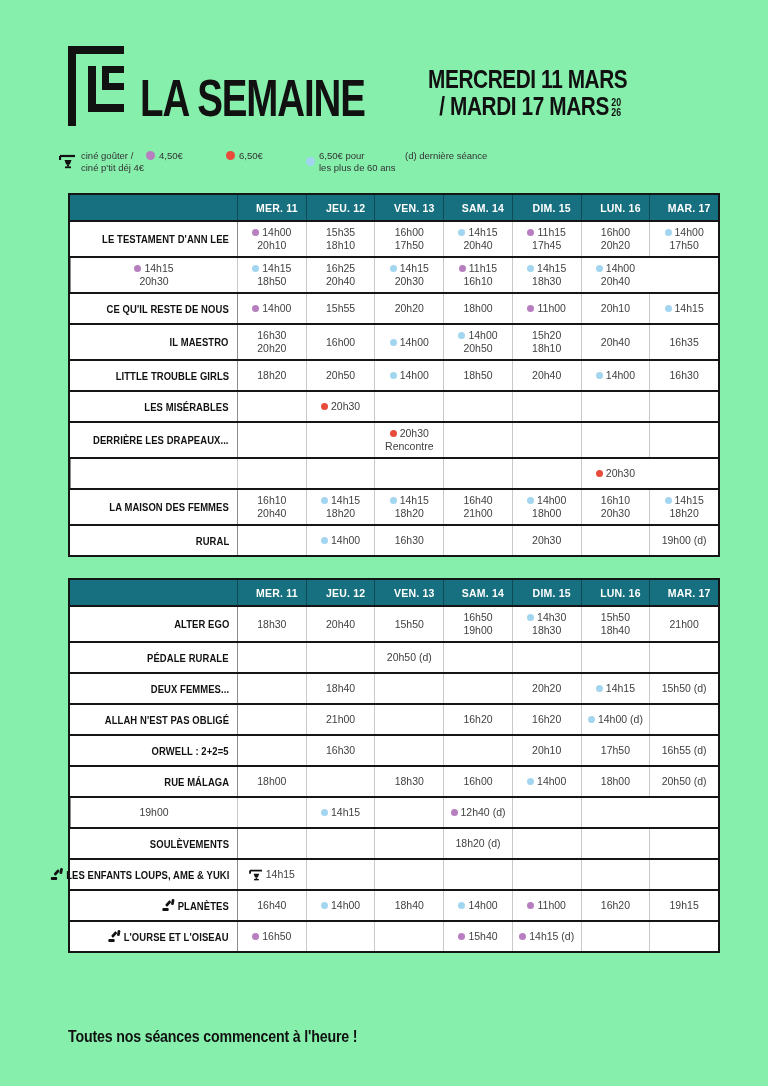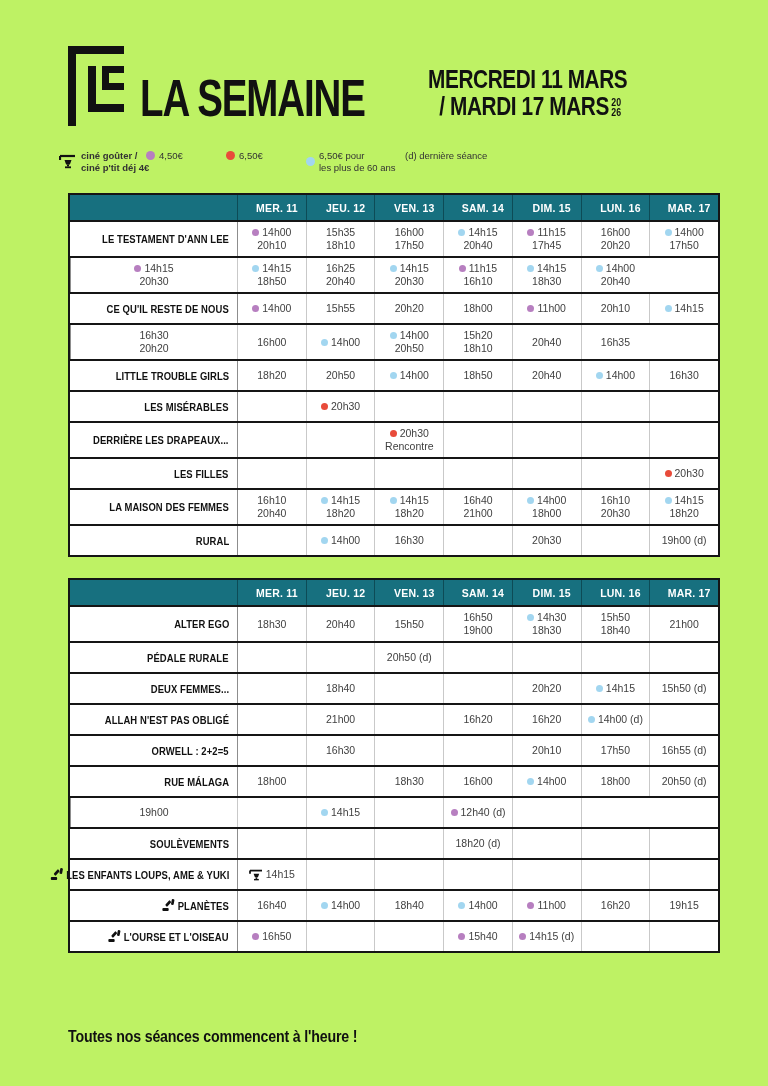--- a/index.html
+++ b/index.html
@@ -1,37 +1,37 @@
 <!DOCTYPE html>
 <html><head>
 <meta charset="utf-8">
 <style>
   html,body{margin:0;padding:0;background:#fff;}
   body{width:768px;height:1086px;font-family:"Liberation Sans",sans-serif;color:#111;}
-  .page{position:relative;width:768px;height:1086px;overflow:hidden;background:#bef264;}
+  .page{position:relative;width:768px;height:1086px;overflow:hidden;background:#86efac;}
 
   
   .hdr{position:absolute;left:68px;top:46px;display:flex;align-items:flex-start;}
   .logo{position:relative;width:58px;height:80px;flex:none;}
   .logo .bracket{position:absolute;left:0;top:0;width:56px;height:80px;border-left:8px solid #111;border-top:8px solid #111;box-sizing:border-box;}
   .logo .lglyph{position:absolute;left:20px;top:20px;width:36px;height:46px;border-left:8px solid #111;border-bottom:8px solid #111;box-sizing:border-box;}
   .logo .cglyph{position:absolute;left:34px;top:20px;width:22px;height:24px;border-left:7px solid #111;border-top:7px solid #111;border-bottom:7px solid #111;box-sizing:border-box;}
   .title{font-size:52px;font-weight:900;letter-spacing:-1.5px;line-height:1;margin:26px 0 0 14px;transform:scaleX(0.74);transform-origin:left top;white-space:nowrap;}
   .dates{position:absolute;left:428px;top:66px;font-weight:800;transform:scaleX(0.8);transform-origin:left top;}
   .dates .dl1{font-size:26px;line-height:27px;letter-spacing:-0.5px;white-space:nowrap;}
   .dates .dl2row{display:flex;align-items:flex-start;margin-left:14px;}
   .dates .dl2{font-size:26px;line-height:27px;letter-spacing:-0.5px;white-space:nowrap;}
   .dates .yr{display:inline-flex;flex-direction:column;font-size:11px;line-height:10px;font-weight:800;margin-left:3px;margin-top:4px;}
 
   
   .legend{position:absolute;left:59px;top:150px;display:flex;align-items:flex-start;font-size:9.5px;line-height:11.5px;color:#333;}
   .litem{display:flex;align-items:center;}
   .litem .ltxt div{white-space:nowrap;}
   .dotc{display:inline-block;width:9px;height:9px;border-radius:50%;margin-right:4px;flex:none;}
-  .w1{width:87px;font-weight:bold;} .w2{width:80px;} .w3{width:80px;} .w4{width:99px;}
+  .w1{width:87px;} .w2{width:80px;} .w3{width:80px;} .w4{width:99px;}
   .gicon{margin-right:5px;flex:none;}
 
   
   .sched{position:absolute;left:68px;width:652px;border:2px solid #151515;box-sizing:border-box;background:#fff;}
   .row{display:grid;grid-template-columns:167px repeat(7,1fr);}
   .hrow .hc{background:#17707f;color:#fff;font-weight:700;font-size:10.5px;text-align:center;padding:7px 0 6px 10px;border-left:1px solid #0d4b56;letter-spacing:0.2px;}
   .hrow .hc:first-child{border-left:none;}
   .drow{border-top:2px solid #151515;min-height:29px;}
   .cell{border-left:1px solid #c9c9c9;display:flex;flex-direction:column;justify-content:center;align-items:center;padding:4px 0;font-size:10.5px;color:#3f3f3f;line-height:13px;}
   .cell.first{border-left:1px solid #8d8d8d;}
@@ -290,20 +290,23 @@
           </div>
         </div>
         <div class="cell">
           <div class="tline">
             <span class="dot" style="background: rgb(162, 214, 240);"></span>
             <span>14h15</span>
           </div>
         </div>
       </div>
       <div class="row drow">
+        <div class="lab">
+          <span class="labtxt">IL MAESTRO</span>
+        </div>
         <div class="cell first">
           <div class="tline">
             <span>16h30</span>
           </div>
           <div class="tline">
             <span>20h20</span>
           </div>
         </div>
         <div class="cell">
           <div class="tline">
@@ -417,23 +420,20 @@
           <div class="tline">
             <span>Rencontre</span>
           </div>
         </div>
         <div class="cell"></div>
         <div class="cell"></div>
         <div class="cell"></div>
         <div class="cell"></div>
       </div>
       <div class="row drow">
-        <div class="lab">
-          <span class="labtxt">LES FILLES</span>
-        </div>
         <div class="cell first"></div>
         <div class="cell"></div>
         <div class="cell"></div>
         <div class="cell"></div>
         <div class="cell"></div>
         <div class="cell"></div>
         <div class="cell">
           <div class="tline">
             <span class="dot" style="background: rgb(232, 75, 58);"></span>
             <span>20h30</span>

